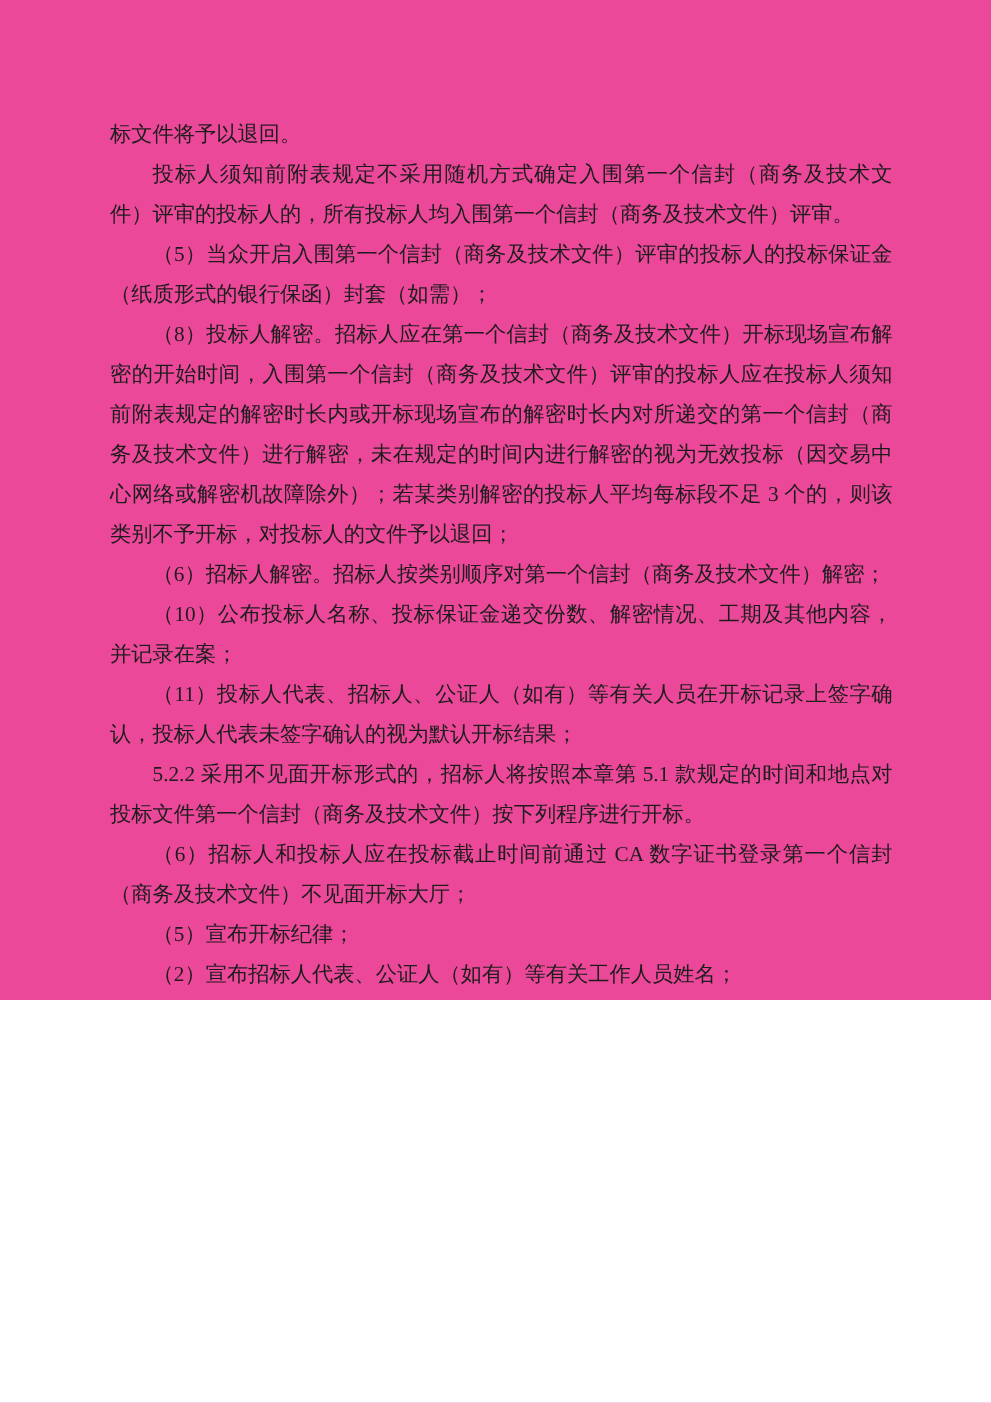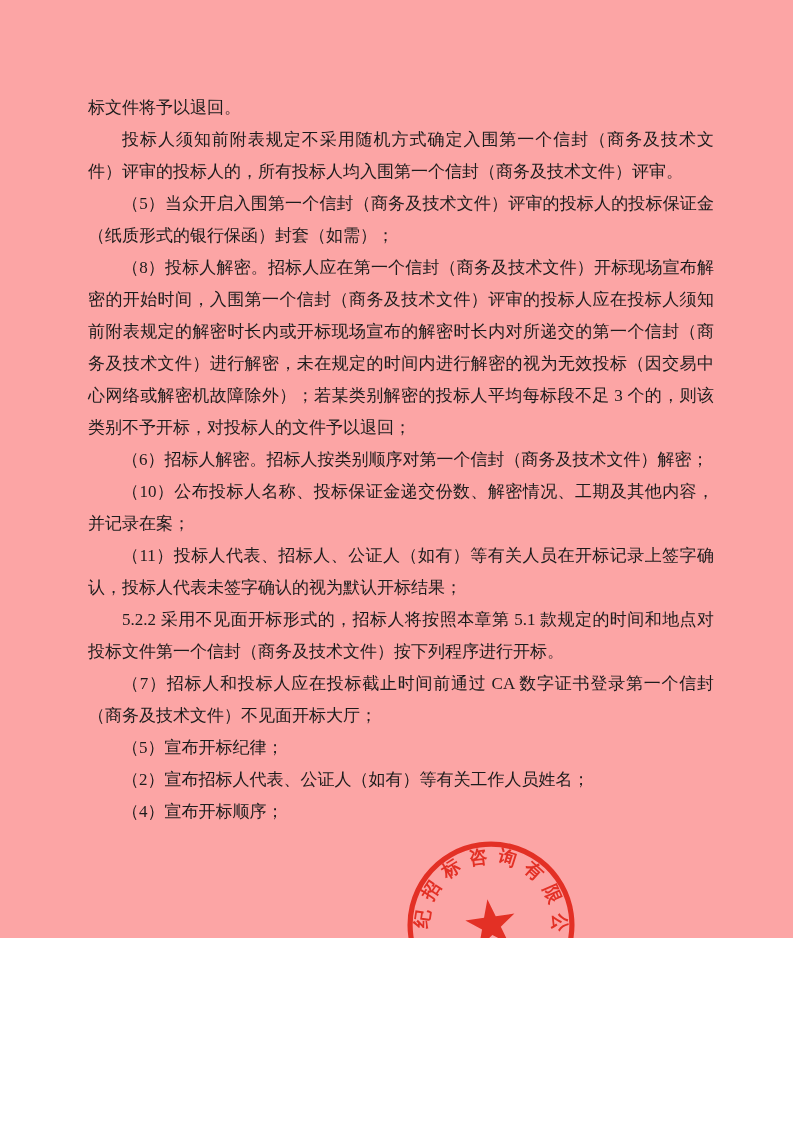--- a/index.html
+++ b/index.html
@@ -1,19 +1,19 @@
 <!DOCTYPE html>
 <html><head>
 <meta charset="utf-8">
 <style>
   html,body{margin:0;padding:0;background:#ffffff;}
   .page{
     position:relative;
-    width:793px;height:938px;
-    background:#fca5a5;
+    width:793px;height:800px;
+    background:#ec4899;
     overflow:hidden;
     font-family:"Liberation Serif","DejaVu Serif",serif;
     color:#1c1c1c;
   }
   .content{
     position:absolute;
     left:88px;top:92px;
     width:626px;
     font-size:17px;
     line-height:32px;
@@ -60,21 +60,21 @@
 
   <div class="content">
     <p class="cont">标文件将予以退回。</p>
     <p>投标人须知前附表规定不采用随机方式确定入围第一个信封（商务及技术文件）评审的投标人的，所有投标人均入围第一个信封（商务及技术文件）评审。</p>
     <p>（5）当众开启入围第一个信封（商务及技术文件）评审的投标人的投标保证金（纸质形式的银行保函）封套（如需）；</p>
     <p>（8）投标人解密。招标人应在第一个信封（商务及技术文件）开标现场宣布解密的开始时间，入围第一个信封（商务及技术文件）评审的投标人应在投标人须知前附表规定的解密时长内或开标现场宣布的解密时长内对所递交的第一个信封（商务及技术文件）进行解密，未在规定的时间内进行解密的视为无效投标（因交易中心网络或解密机故障除外）；若某类别解密的投标人平均每标段不足 3 个的，则该类别不予开标，对投标人的文件予以退回；</p>
     <p>（6）招标人解密。招标人按类别顺序对第一个信封（商务及技术文件）解密；</p>
     <p>（10）公布投标人名称、投标保证金递交份数、解密情况、工期及其他内容，并记录在案；</p>
     <p>（11）投标人代表、招标人、公证人（如有）等有关人员在开标记录上签字确认，投标人代表未签字确认的视为默认开标结果；</p>
     <p>5.2.2 采用不见面开标形式的，招标人将按照本章第 5.1 款规定的时间和地点对投标文件第一个信封（商务及技术文件）按下列程序进行开标。</p>
-    <p>（7）招标人和投标人应在投标截止时间前通过 CA 数字证书登录第一个信封（商务及技术文件）不见面开标大厅；</p>
+    <p>（6）招标人和投标人应在投标截止时间前通过 CA 数字证书登录第一个信封（商务及技术文件）不见面开标大厅；</p>
     <p>（5）宣布开标纪律；</p>
     <p>（2）宣布招标人代表、公证人（如有）等有关工作人员姓名；</p>
     <p>（4）宣布开标顺序；</p>
   </div>
 
   <div class="stamp">
     <svg viewBox="0 0 200 200">
       <circle cx="100" cy="100" r="93" fill="none" stroke-width="6" stroke="#e3311d"></circle>
       <polygon points="100,70 93.2,90.7 71.5,90.7 89.1,103.6 82.4,124.3 100,111.5 117.6,124.3 110.9,103.6 128.5,90.7 106.8,90.7" fill="#e3311d"></polygon>
       <defs>

